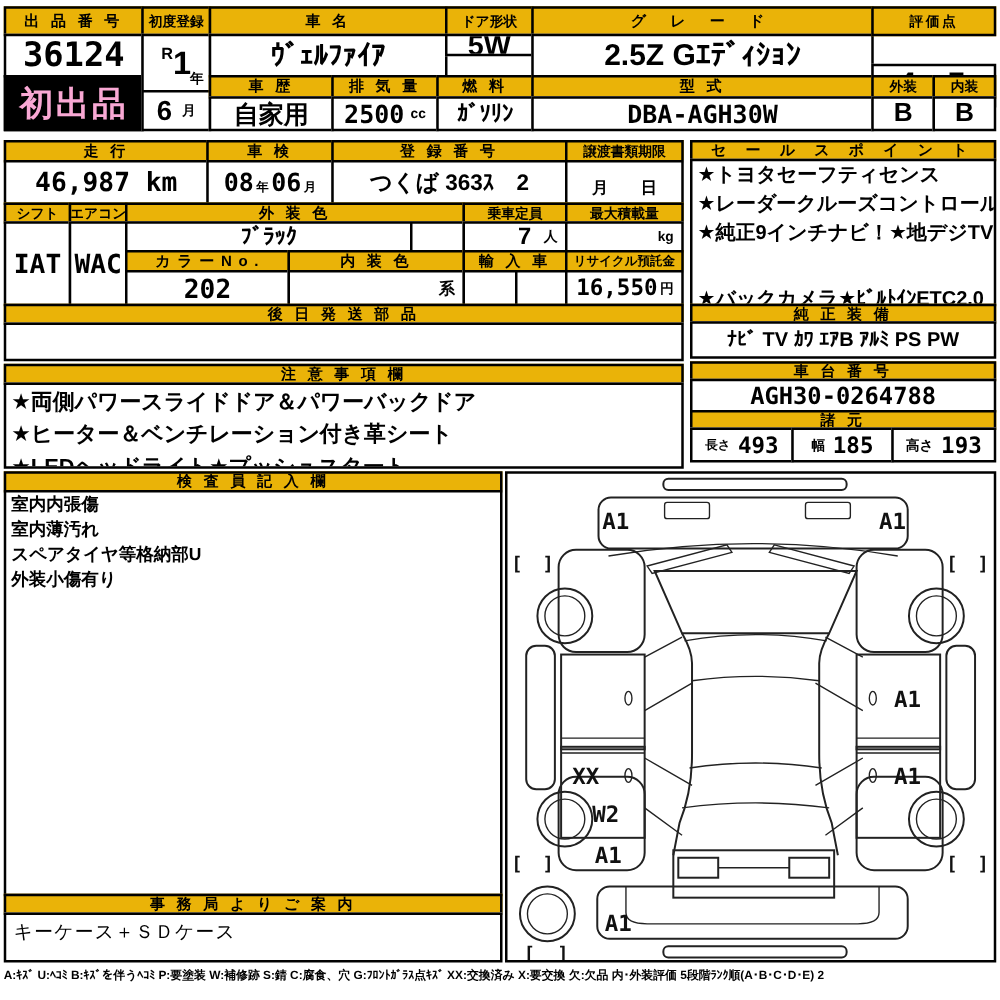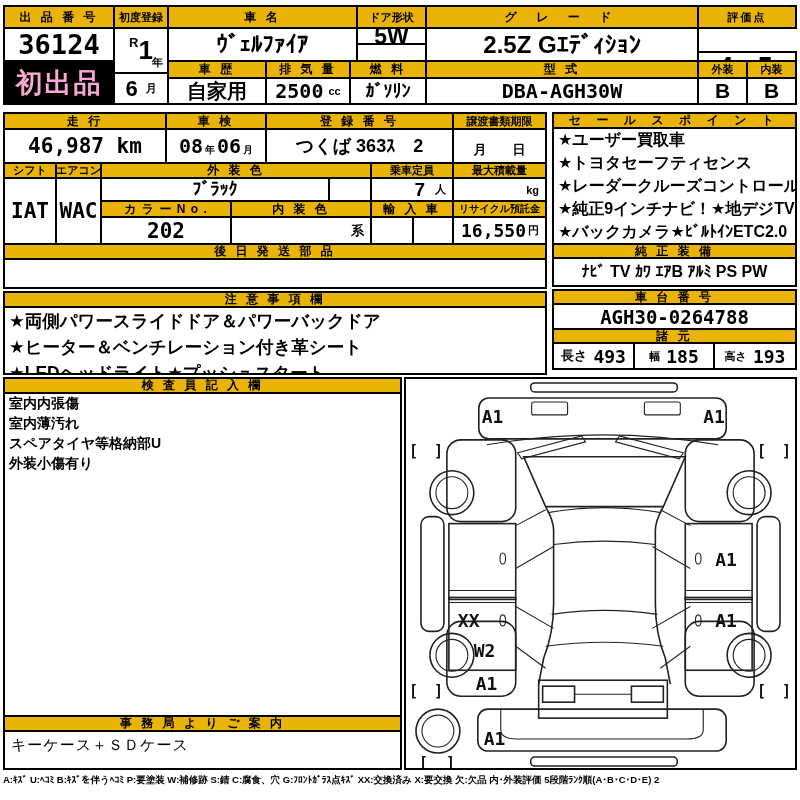--- a/index.html
+++ b/index.html
@@ -110,45 +110,44 @@
   <div class="cell hd tight" style="left:452px;top:162px;width:95px;height:17px;">最大積載量</div>
   <div class="cell right" style="left:452px;top:177px;width:95px;height:25px;font-size:11px;font-weight:bold;">kg</div>
   <div class="cell hd tight" style="left:452px;top:200px;width:95px;height:18px;font-size:10px;">リサイクル預託金</div>
   <div class="cell right" style="left:452px;top:216px;width:95px;height:29px;gap:2px;">
     <span class="v mono" style="font-size:18px;">16,550</span>
     <span style="font-size:11px;font-weight:bold;">円</span>
   </div>
 
   <div class="cell hd" style="left:552px;top:112px;width:245px;height:17px;letter-spacing:6px;">セ ー ル ス ポ イ ン ト</div>
   <div class="cell col" style="left:552px;top:127px;width:245px;height:118px;">
-    <div class="line" style="font-size:16px;">★ユーザー買取車</div>
     <div class="line" style="font-size:16px;">★トヨタセーフティセンス</div>
     <div class="line" style="font-size:16px;">★レーダークルーズコントロール</div>
     <div class="line" style="font-size:16px;">★純正9インチナビ！★地デジTV</div>
-    <div class="line" style="font-size:16px;">★バックカメラ★ﾋﾞﾙﾄｲﾝETC2.0</div>
+    <div class="line" style="font-size:16px;margin-top:30px;">★バックカメラ★ﾋﾞﾙﾄｲﾝETC2.0</div>
   </div>
 
   <div class="cell hd" style="left:3px;top:243px;width:544px;height:17px;">後 日 発 送 部 品</div>
   <div class="cell" style="left:3px;top:258px;width:544px;height:31px;"></div>
 
   <div class="cell hd" style="left:552px;top:243px;width:245px;height:16px;">純 正 装 備</div>
   <div class="cell v" style="left:552px;top:257px;width:245px;height:30px;font-size:16px;">ﾅﾋﾞ TV ｶﾜ ｴｱB ｱﾙﾐ PS PW</div>
 
   <div class="cell hd" style="left:3px;top:291px;width:544px;height:17px;">注 意 事 項 欄</div>
   <div class="cell col" style="left:3px;top:306px;width:544px;height:69px;">
     <div class="line" style="font-size:17.5px;">★両側パワースライドドア＆パワーバックドア</div>
     <div class="line" style="font-size:17.5px;">★ヒーター＆ベンチレーション付き革シート</div>
     <div class="line" style="font-size:17.5px;">★LEDヘッドライト★プッシュスタート</div>
   </div>
 
   <div class="cell hd" style="left:552px;top:289px;width:245px;height:16px;">車 台 番 号</div>
   <div class="cell v mono" style="left:552px;top:303px;width:245px;height:27px;font-size:19px;">AGH30-0264788</div>
   <div class="cell hd" style="left:552px;top:328px;width:245px;height:16px;">諸 元</div>
   <div class="cell" style="left:552px;top:342px;width:83px;height:28px;gap:6px;">
-    <span style="font-size:13px;font-weight:bold;">長さ</span>
+    <span style="font-size:10px;font-weight:bold;">長さ</span>
     <span class="v mono" style="font-size:18px;">493</span>
   </div>
   <div class="cell" style="left:633px;top:342px;width:82px;height:28px;gap:6px;">
     <span style="font-size:11px;font-weight:bold;">幅</span>
     <span class="v mono" style="font-size:18px;">185</span>
   </div>
   <div class="cell" style="left:713px;top:342px;width:84px;height:28px;gap:6px;">
     <span style="font-size:11px;font-weight:bold;">高さ</span>
     <span class="v mono" style="font-size:18px;">193</span>
   </div>

